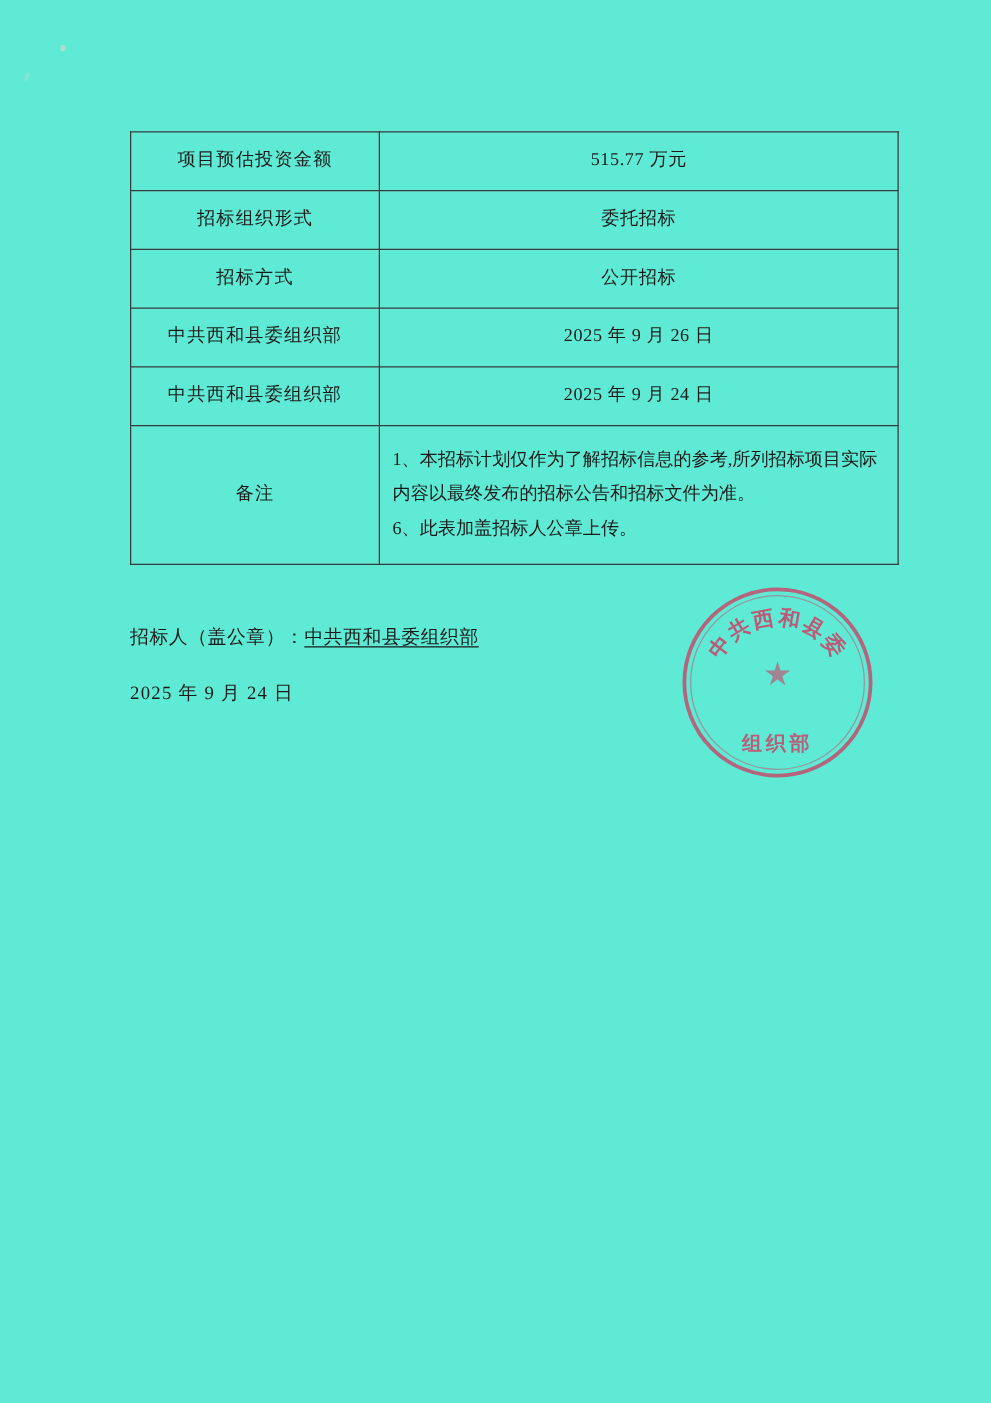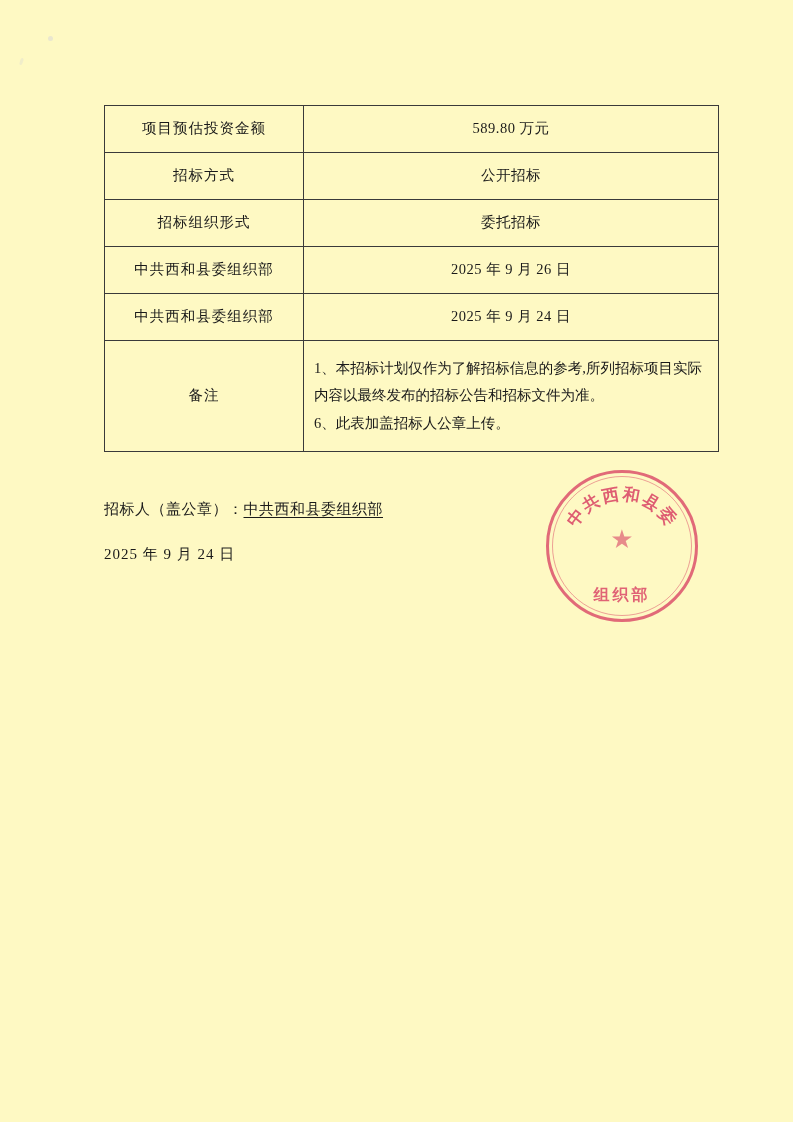--- a/index.html
+++ b/index.html
@@ -12,21 +12,21 @@
     height: 1122px;
     position: relative;
     font-family: "Liberation Serif", "DejaVu Serif", serif;
     color: #1a1a1a;
     overflow: hidden;
   }
 
   .page {
     position: absolute;
     inset: 0;
-    background: #fef9c3;
+    background: #5eead4;
   }
 
   
   .speck {
     position: absolute;
     background: #d8d8d8;
     border-radius: 50%;
   }
   .speck-a { left: 48px;  top: 36px; width: 5px; height: 5px; opacity: .55; }
   .speck-b { left: 20px;  top: 58px; width: 3px; height: 7px; opacity: .35; transform: rotate(20deg); border-radius: 40%; }
@@ -160,29 +160,29 @@
 
 <div class="page">
 
   <span class="speck speck-a"></span>
   <span class="speck speck-b"></span>
 
   <table class="doc-table">
     <tbody>
       <tr class="row-std">
         <td class="label-cell">项目预估投资金额</td>
-        <td class="value-cell num">589.80 万元</td>
+        <td class="value-cell num">515.77 万元</td>
+      </tr>
+      <tr class="row-std">
+        <td class="label-cell">招标组织形式</td>
+        <td class="value-cell">委托招标</td>
       </tr>
       <tr class="row-std">
         <td class="label-cell">招标方式</td>
         <td class="value-cell">公开招标</td>
-      </tr>
-      <tr class="row-std">
-        <td class="label-cell">招标组织形式</td>
-        <td class="value-cell">委托招标</td>
       </tr>
       <tr class="row-std">
         <td class="label-cell">中共西和县委组织部</td>
         <td class="value-cell num">2025 年 9 月 26 日</td>
       </tr>
       <tr class="row-std">
         <td class="label-cell">中共西和县委组织部</td>
         <td class="value-cell num">2025 年 9 月 24 日</td>
       </tr>
       <tr class="row-note">

